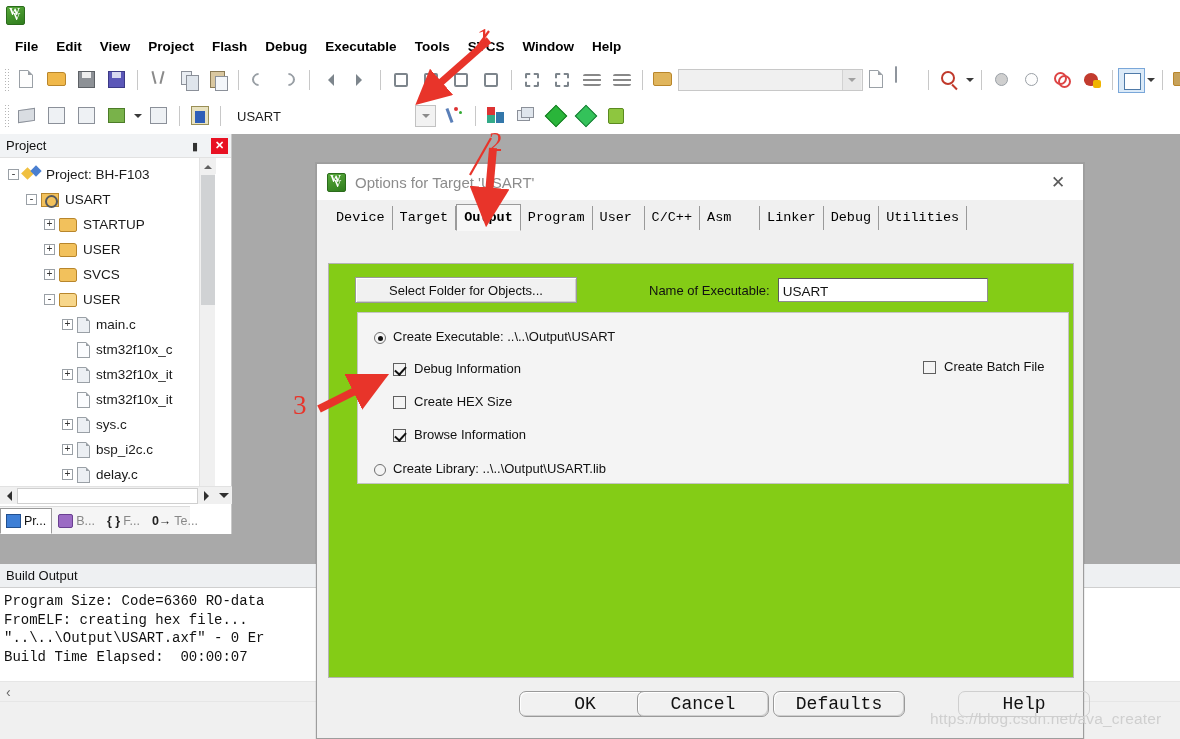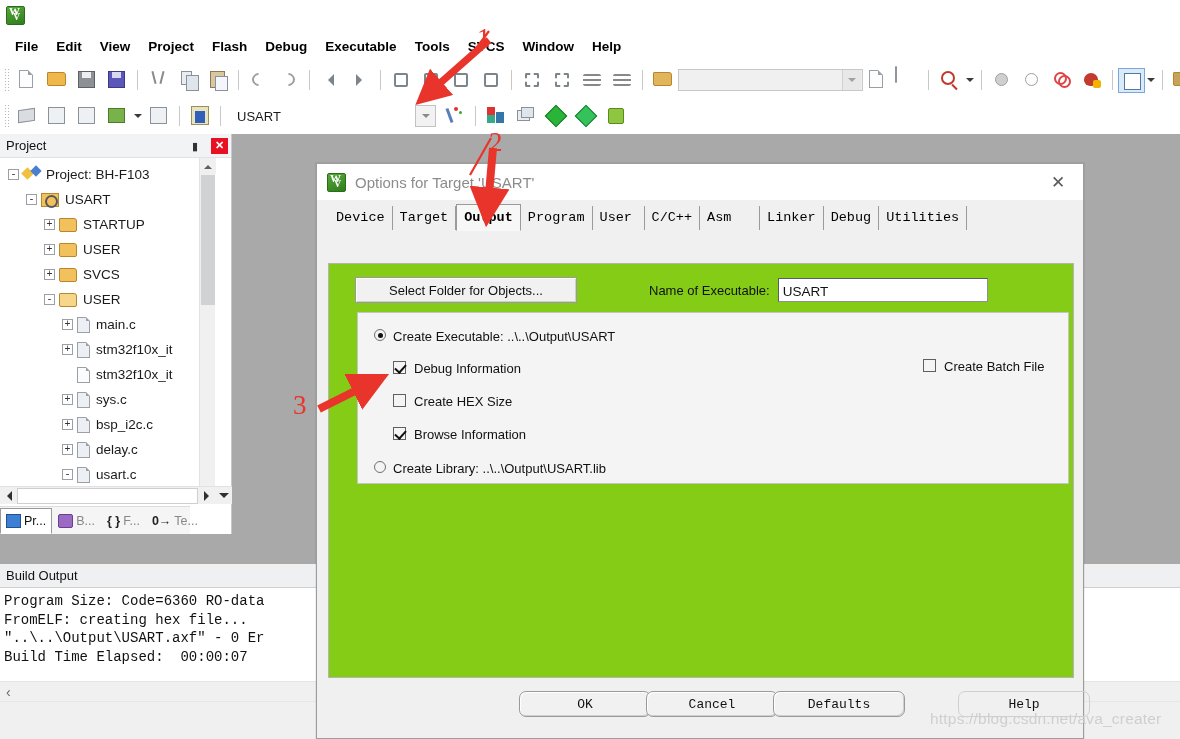--- a/index.html
+++ b/index.html
@@ -194,37 +194,37 @@
   #exec-name-label{margin-left:72px;}
   #exec-name-input{
     margin-left:8px;width:210px;height:24px;background:#fff;border:1px solid #8f8f8f;
     border-top-color:#5d5d5d;border-left-color:#5d5d5d;
     font-size:13.5px;color:#111;padding:2px 0 0 4px;display:flex;align-items:center;
   }
   #exec-group{
     position:absolute;left:28px;top:48px;width:712px;height:172px;
     border:1px solid #c4c4c4;background:#f4f4f4;
   }
-  .opt-row{position:absolute;display:flex;align-items:flex-start;font-size:13px;color:#111;white-space:nowrap;}
+  .opt-row{position:absolute;display:flex;align-items:flex-end;font-size:13px;color:#111;white-space:nowrap;}
   .radio{
     width:12px;height:12px;border-radius:50%;border:1px solid #6f6f6f;background:#f4f4f4;
     display:inline-flex;align-items:center;justify-content:center;margin-right:7px;flex:none;
   }
   .radio.on:after{content:"";width:5px;height:5px;border-radius:50%;background:#111;}
   .cbx{
     width:13px;height:13px;border:1px solid #5f5f5f;background:#f4f4f4;margin-right:8px;flex:none;
     position:relative;
   }
   .cbx.on:after{
     content:"";position:absolute;left:3px;top:0px;width:5px;height:9px;
     border:solid #111;border-width:0 2px 2px 0;transform:rotate(42deg);
   }
   #dlg-footer{position:absolute;left:0;bottom:0;width:768px;height:56px;}
   .fbtn{position:absolute;top:9px;width:132px;height:26px;
-    font-family:"Liberation Mono",monospace;font-size:13px;border-radius:7px;}
+    font-family:"Liberation Mono",monospace;font-size:18px;border-radius:7px;}
   
   .anno-num{
     position:absolute;color:#e8342a;font-size:27px;
     font-family:"Liberation Serif",serif;z-index:60;line-height:1;
   }
   svg.anno{position:absolute;left:0;top:0;width:1180px;height:739px;pointer-events:none;z-index:55;}
   
   #watermark{
     position:absolute;left:930px;top:710px;z-index:58;color:#cfcfcf;font-size:15.5px;
     white-space:nowrap;letter-spacing:.2px;
@@ -462,20 +462,26 @@
       <span>USER</span>
     </div>
     <div class="trow">
       <span class="tspace" style="width:62px"></span>
       <span class="tbox">+</span>
       <span class="fileicon gray"></span>
       <span>main.c</span>
     </div>
     <div class="trow">
       <span class="tspace" style="width:62px"></span>
+      <span class="tbox" style="border:none;background:transparent"></span>
+      <span class="fileicon"></span>
+      <span>stm32f10x_c</span>
+    </div>
+    <div class="trow">
+      <span class="tspace" style="width:62px"></span>
       <span class="tbox">+</span>
       <span class="fileicon gray"></span>
       <span>stm32f10x_it</span>
     </div>
     <div class="trow">
       <span class="tspace" style="width:62px"></span>
       <span class="tbox" style="border:none;background:transparent"></span>
       <span class="fileicon"></span>
       <span>stm32f10x_it</span>
     </div>
@@ -610,21 +616,21 @@
 
       <div class="opt-row" style="left:16px;top:148px">
         <span class="radio"></span>
         <span>Create Library:  ..\..\Output\USART.lib</span>
       </div>
     </div>
   </div>
 
   <div id="dlg-footer">
     <div class="btn fbtn" style="left:202px">OK</div>
-    <div class="btn fbtn" style="left:329px">Cancel</div>
+    <div class="btn fbtn" style="left:320px">Cancel</div>
     <div class="btn fbtn" style="left:456px">Defaults</div>
     <div class="btn fbtn" style="left:641px;background:transparent;border:1px solid #cfcfcf;box-shadow:none">Help</div>
   </div>
 </div>
 
 <div id="watermark">https://blog.csdn.net/ava_creater</div>
 
 <svg class="anno" viewBox="0 0 1180 739">
   <defs>
     <marker id="ah" markerWidth="5" markerHeight="5" refX="2.2" refY="2.5" orient="auto">

